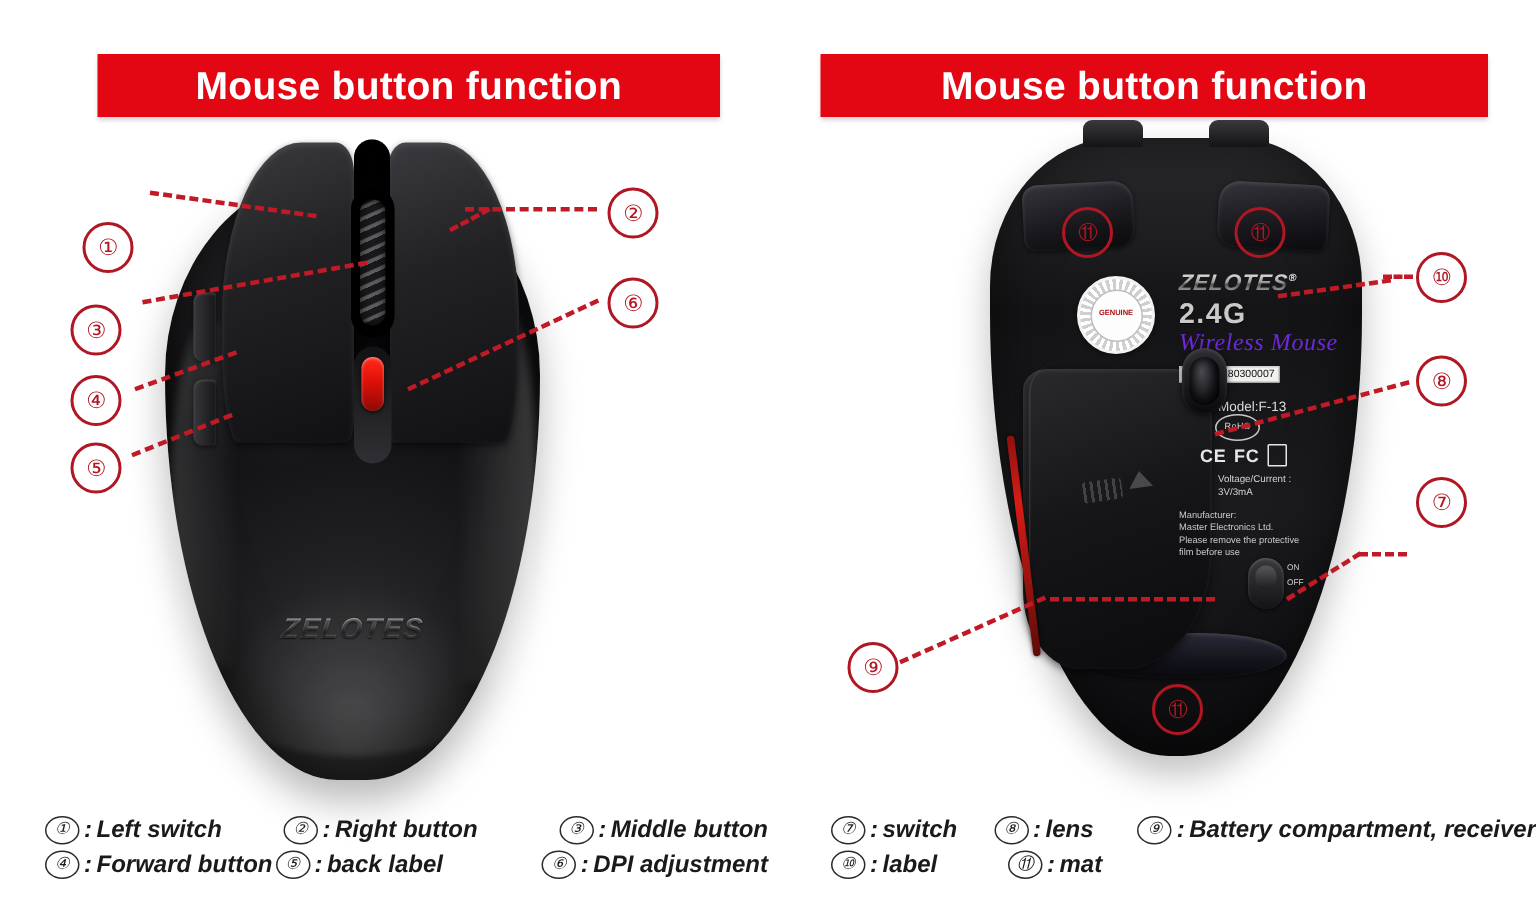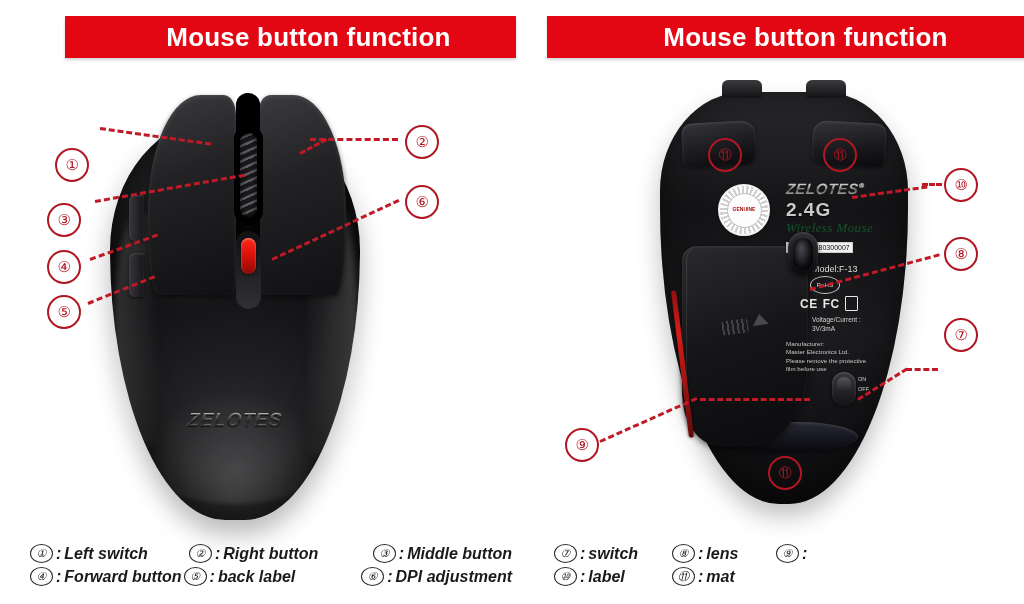--- a/index.html
+++ b/index.html
@@ -7,25 +7,24 @@
     width:1024px;height:604px;position:relative;overflow:hidden;
     font-family:"Liberation Sans", sans-serif;
     -webkit-font-smoothing:antialiased;
   }
   .panel{position:absolute;top:0;height:604px;width:512px;}
   .panel.left{left:0;}
   .panel.right{left:512px;}
 
   
   .banner{
-    position:absolute;top:16px;height:42px;
+    position:absolute;top:36px;height:42px;
     background:#e30613;
     display:flex;align-items:center;justify-content:center;
     box-shadow:0 2px 3px rgba(0,0,0,.18);
-    padding-left:36px;
   }
   .banner.l{left:65px;width:415px;}
   .banner.r{left:35px;width:445px;}
   .banner-text{
     color:#fff;font-weight:bold;font-size:26px;letter-spacing:.2px;
     font-family:"Liberation Sans", sans-serif;white-space:nowrap;
   }
 
   
   .callout{
@@ -209,22 +208,22 @@
     -webkit-background-clip:text;background-clip:text;color:transparent;
     transform:skewX(-6deg);display:inline-block;
   }
   .lb-brand sup{font-size:7px;-webkit-text-fill-color:#cfcfcf;color:#cfcfcf;}
   .lb-24g{
     font-family:"Liberation Sans", sans-serif;font-weight:bold;font-size:19px;
     letter-spacing:1px;color:#c9c9c9;margin-top:1px;
     text-shadow:0 1px 0 rgba(0,0,0,.8);
   }
   .lb-wm{
-    font-family:"Liberation Serif", serif;font-style:italic;font-size:13px;
-    color:#14532d;letter-spacing:.4px;margin-top:-1px;
+    font-family:"Liberation Serif", serif;font-style:italic;font-size:16px;
+    color:#6d28d9;letter-spacing:.4px;margin-top:-1px;
   }
   .lb-sn{
     background:#f0f0ee;color:#111;font-size:7px;
     font-family:"Liberation Sans", sans-serif;
     padding:1px 2px;margin-top:2px;display:inline-block;white-space:nowrap;
     border:1px solid #d0d0cc;
   }
   .lb-model{
     font-family:"Liberation Sans", sans-serif;font-size:9px;color:#dcdcdc;
     margin-top:10px;margin-left:26px;
@@ -478,20 +477,21 @@
         <span>switch</span>
       </span>
       <span class="legend-item c2">
         <span class="circnum">⑧</span>
         <span>:</span>
         <span>lens</span>
       </span>
       <span class="legend-item">
         <span class="circnum">⑨</span>
         <span>:</span>
+        <span>Battery compartment, receiver</span>
       </span>
     </div>
     <div class="legend-row">
       <span class="legend-item c1">
         <span class="circnum">⑩</span>
         <span>:</span>
         <span>label</span>
       </span>
       <span class="legend-item c2">
         <span class="circnum">⑪</span>

